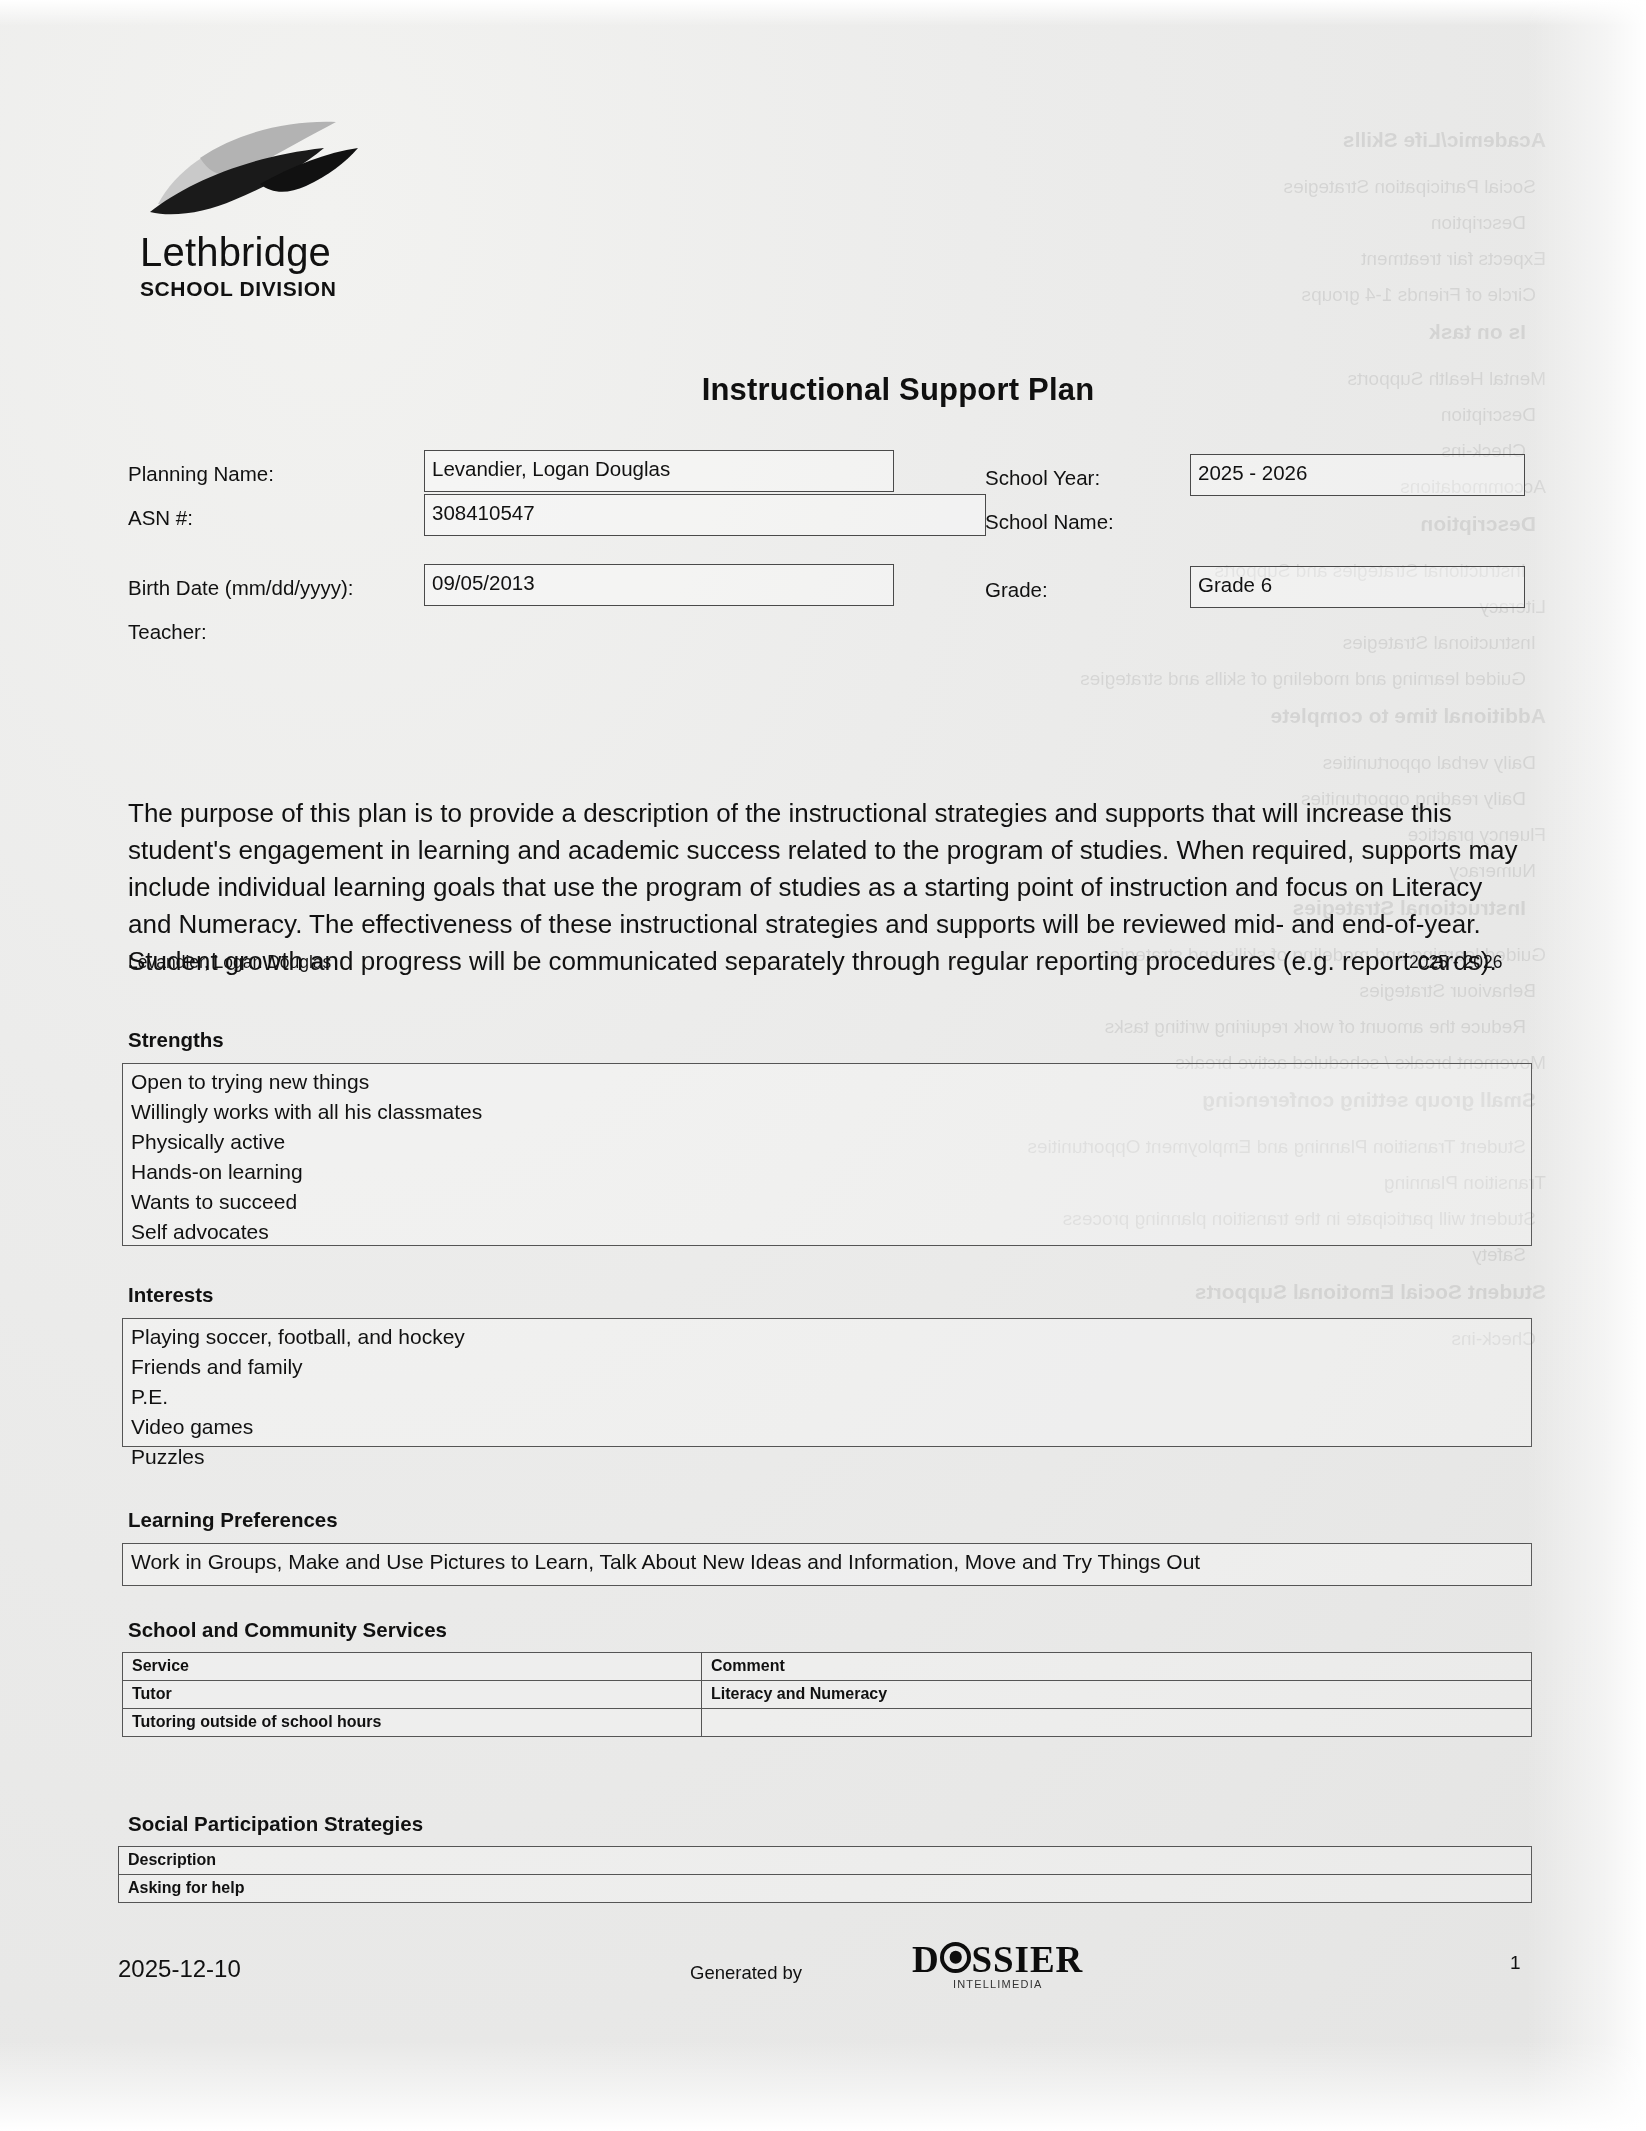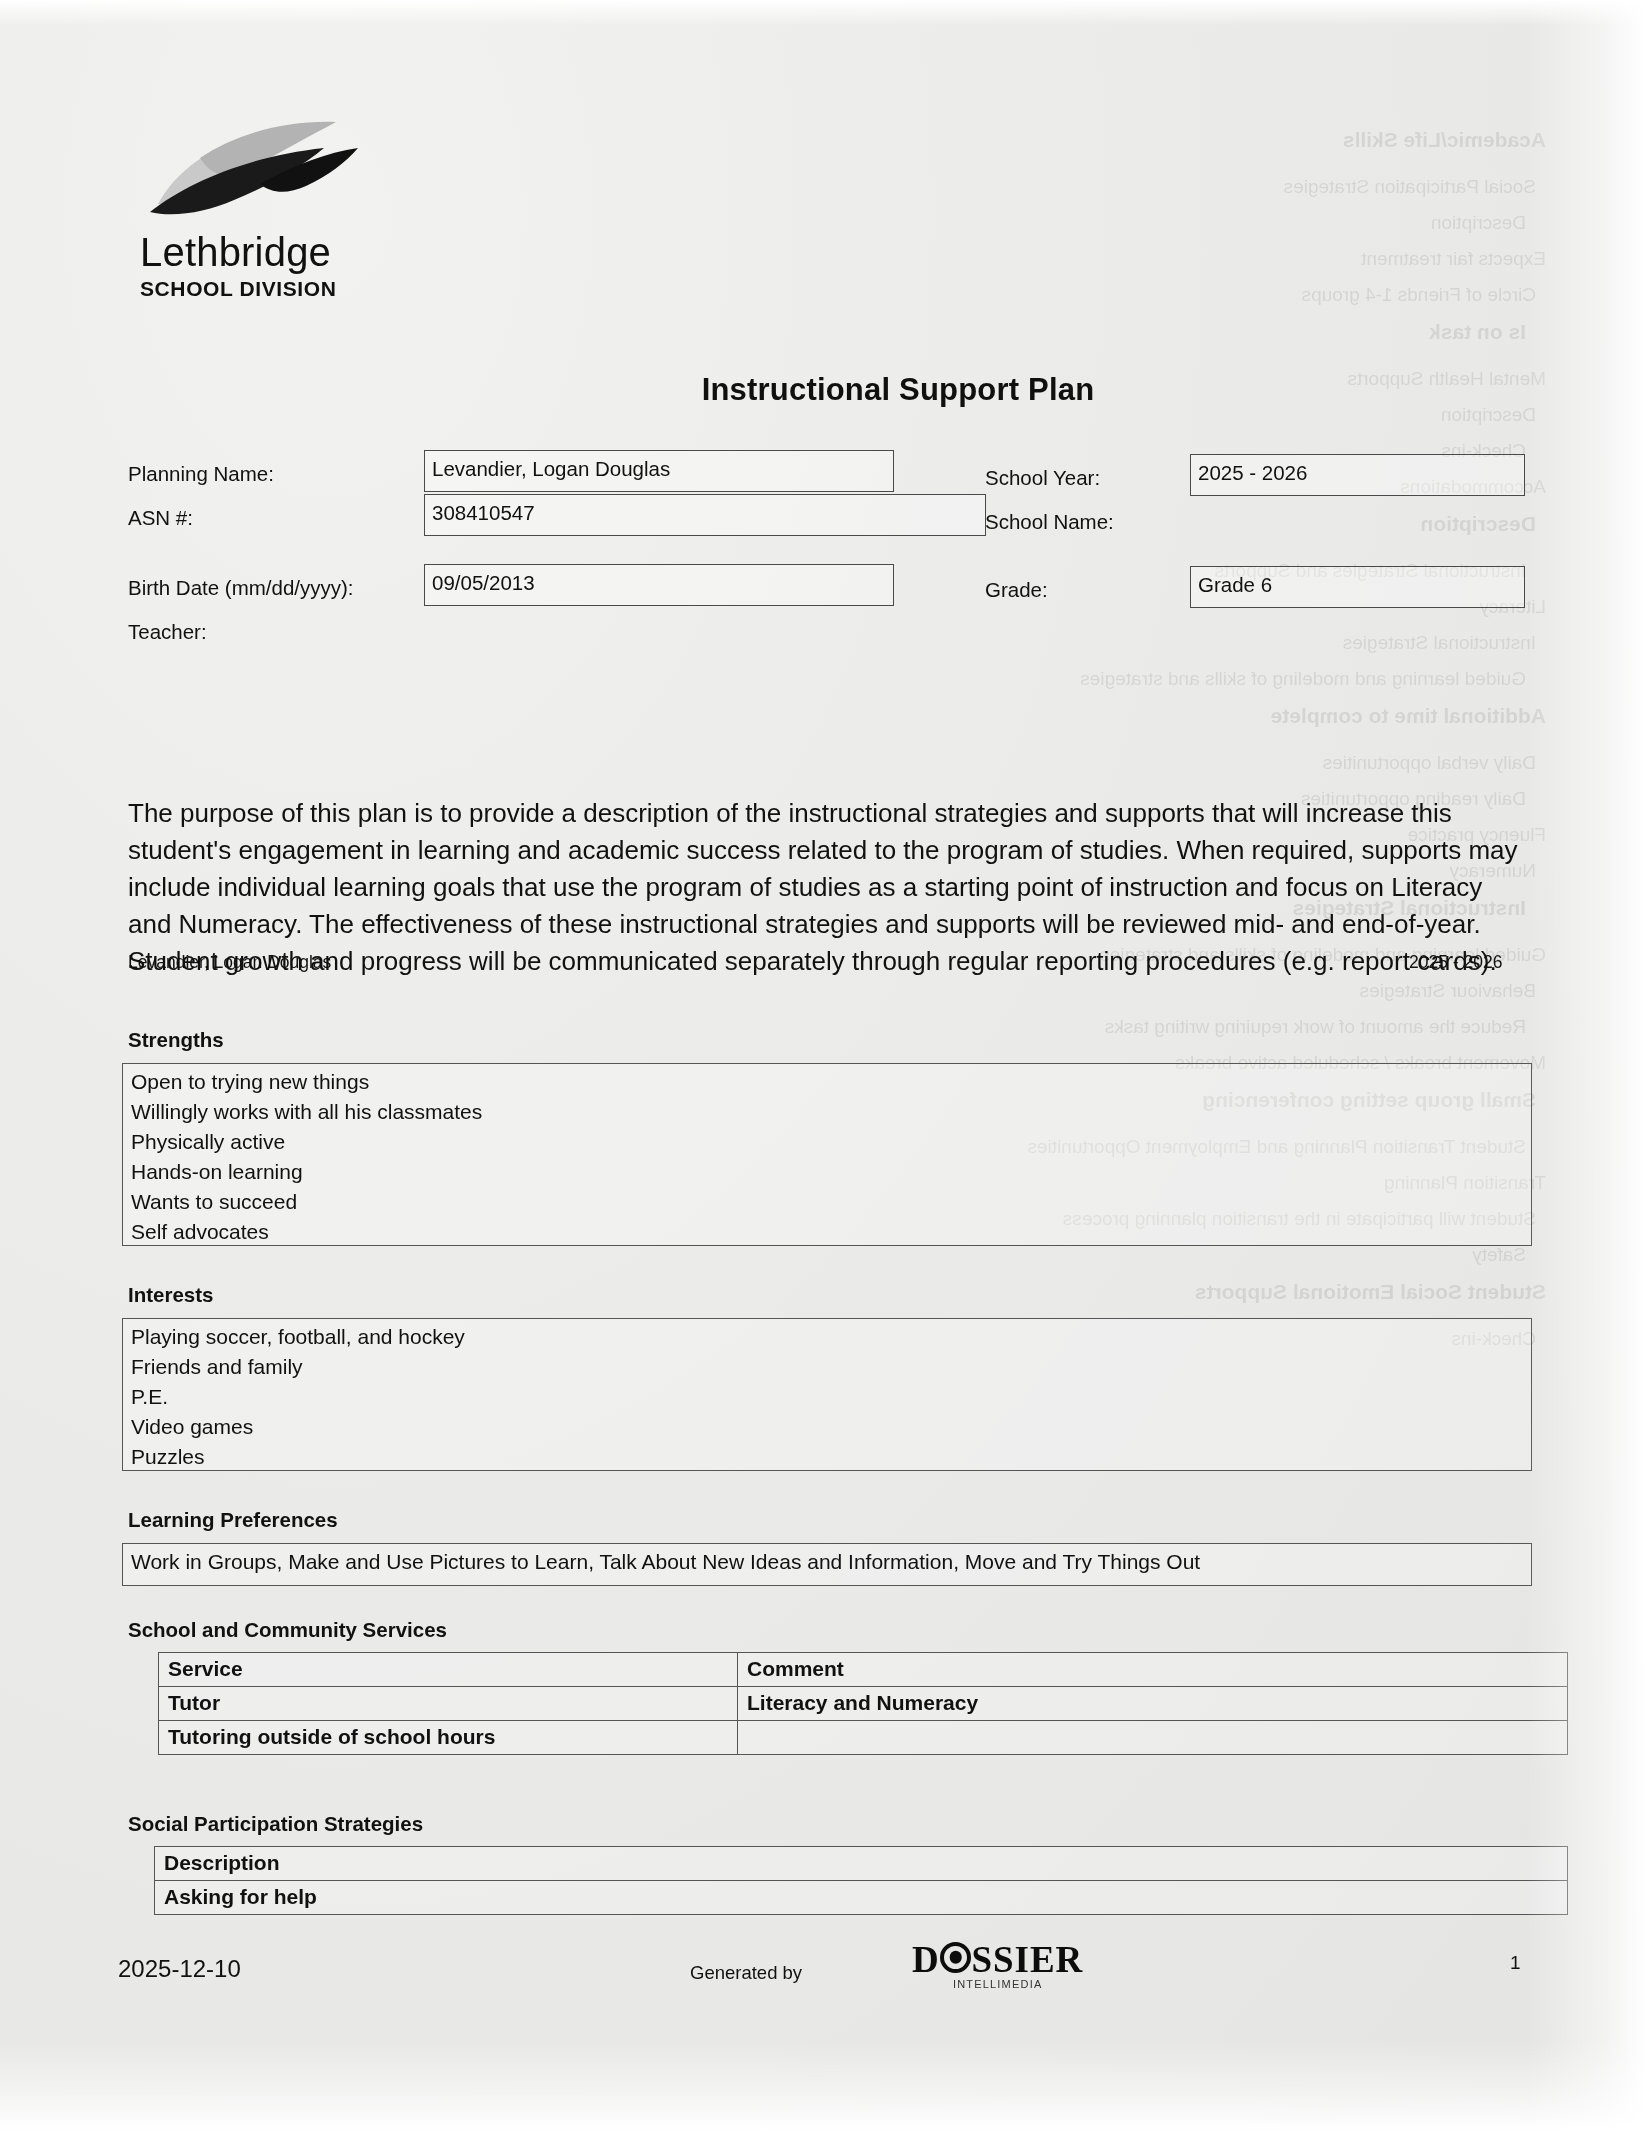--- a/index.html
+++ b/index.html
@@ -159,23 +159,22 @@
     line-height: 1.43;
     color: #111;
     white-space: nowrap;
   }
 
   
   .tbl {
     position: absolute;
     border-collapse: collapse;
     box-sizing: border-box;
-    font-size: 21px;
-    color: #111;
-    margin-left: 36px;
+    font-size: 16px;
+    color: #111;
   }
   .tbl td, .tbl th {
     border: 1px solid #555;
     padding: 4px 9px 5px 9px;
     text-align: left;
     font-weight: bold;
     vertical-align: top;
     background: rgba(255,255,255,0.22);
   }
   .tbl th {
@@ -330,21 +329,21 @@
     <div class="list-box" style="left:122px; top:1063px; width:1410px; height:183px;">
       <div class="line">Open to trying new things</div>
       <div class="line">Willingly works with all his classmates</div>
       <div class="line">Physically active</div>
       <div class="line">Hands-on learning</div>
       <div class="line">Wants to succeed</div>
       <div class="line">Self advocates</div>
     </div>
 
     <div class="section-head" style="left:128px; top:1283px;">Interests</div>
-    <div class="list-box" style="left:122px; top:1318px; width:1410px; height:153px;">
+    <div class="list-box" style="left:122px; top:1318px; width:1410px; height:129px;">
       <div class="line">Playing soccer, football, and hockey</div>
       <div class="line">Friends and family</div>
       <div class="line">P.E.</div>
       <div class="line">Video games</div>
       <div class="line">Puzzles</div>
     </div>
 
     <div class="section-head" style="left:128px; top:1508px;">Learning Preferences</div>
     <div class="list-box" style="left:122px; top:1543px; width:1410px; height:43px;">
       <div class="line">Work in Groups, Make and Use Pictures to Learn, Talk About New Ideas and Information, Move and Try Things Out</div>

